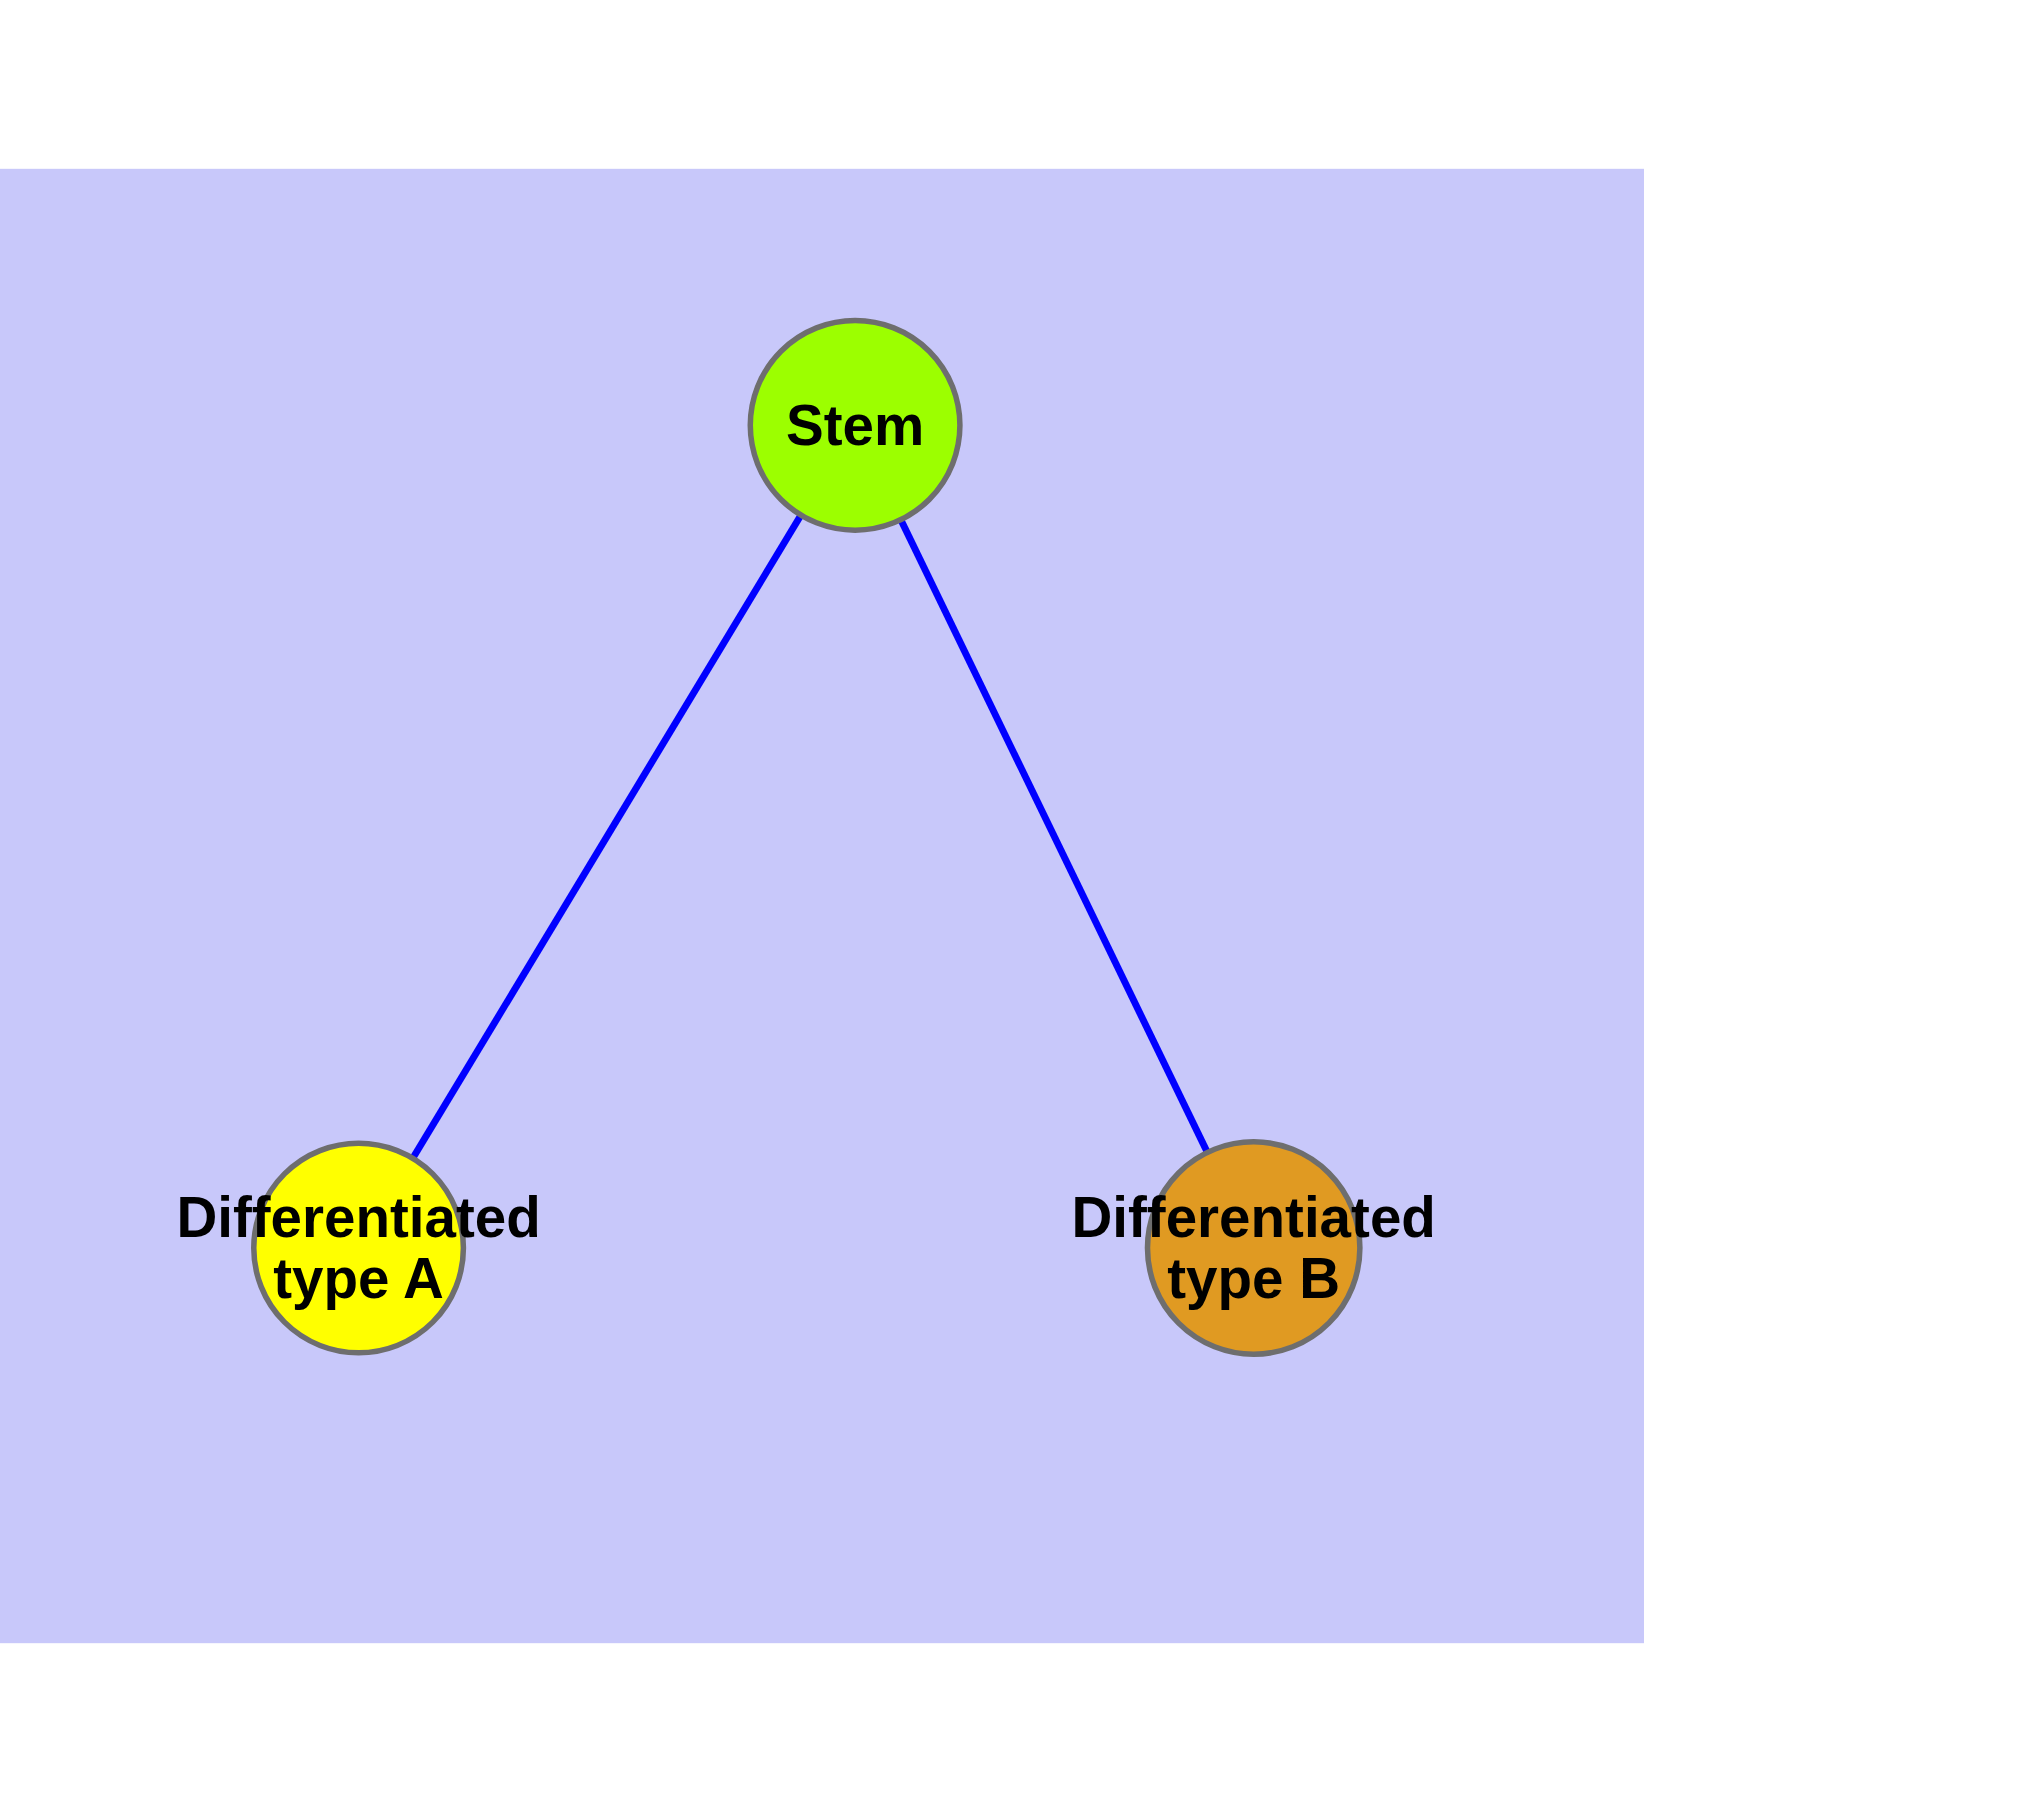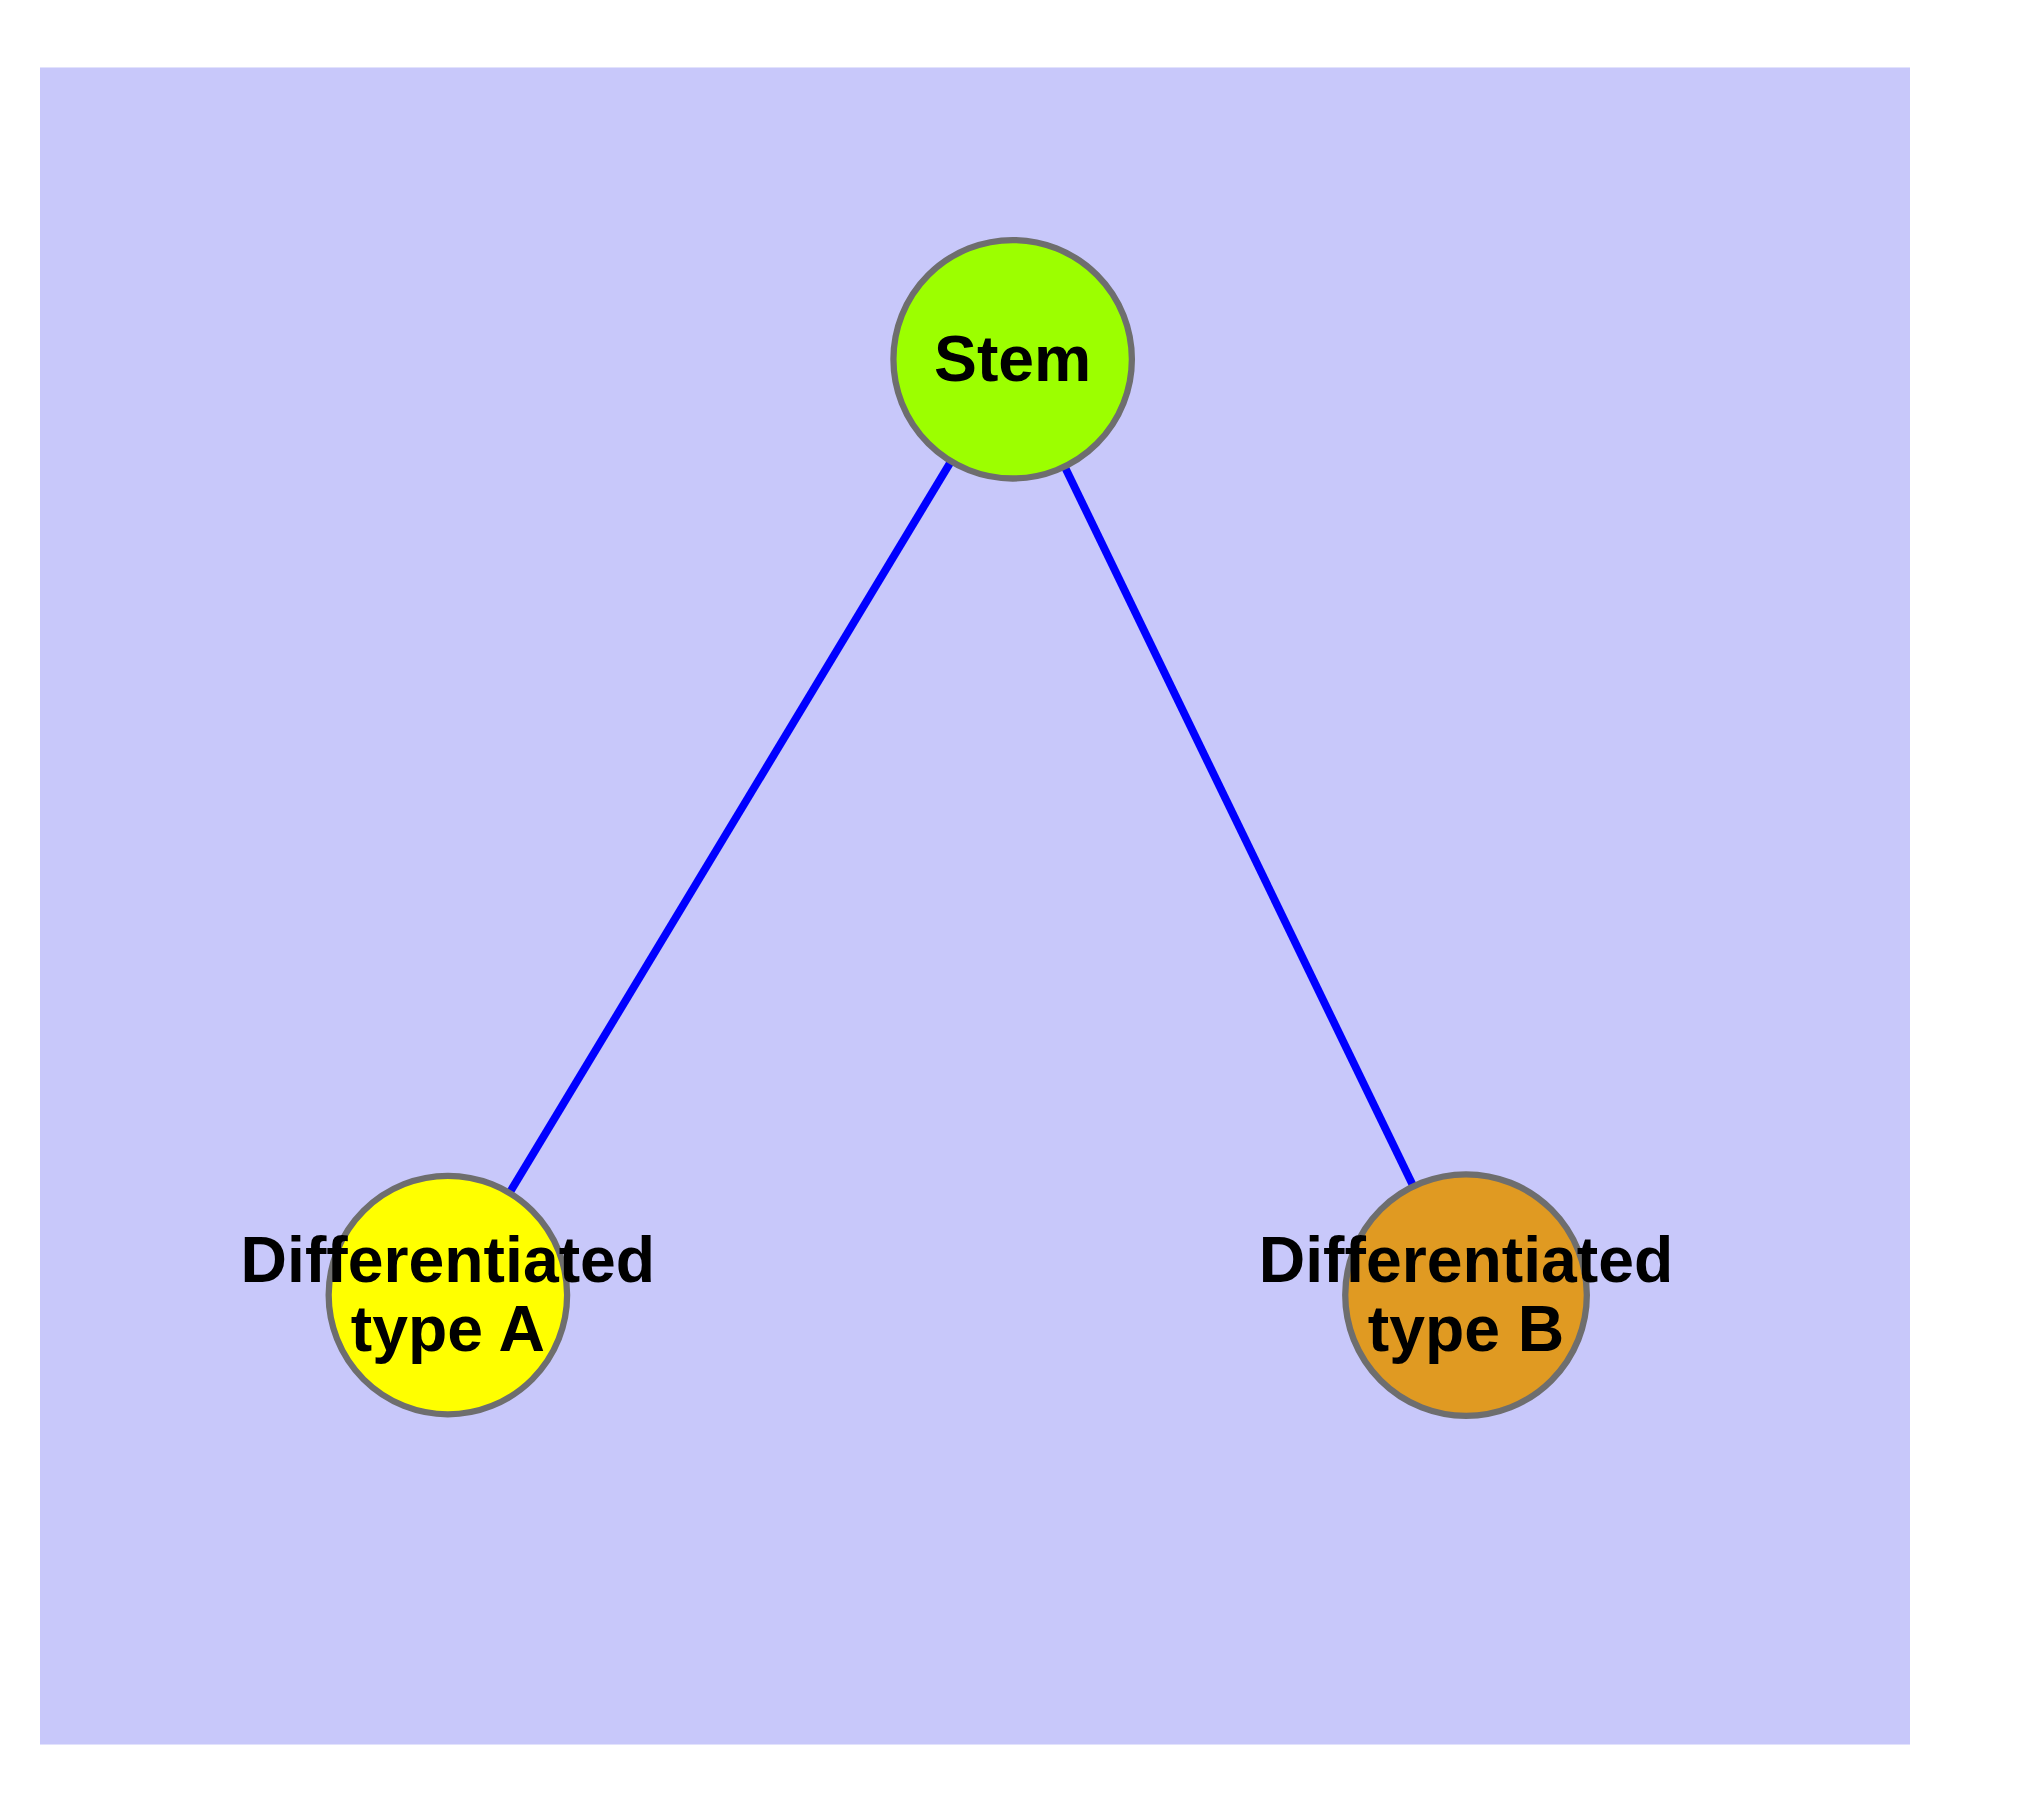--- a/index.html
+++ b/index.html
@@ -24,21 +24,21 @@
   .node-label {
     font-family: "Liberation Sans", sans-serif;
     font-weight: bold;
     fill: #000000;
     paint-order: normal;
   }
 </style>
 </head>
 <body>
 
-<div id="canvas" style="width: 1870px; height: 1812px; margin-left: 40px;">
+<div id="canvas" style="width: 1644px; height: 1812px;">
   <svg id="graph-svg" viewBox="0 0 2384 2138" preserveAspectRatio="xMidYMid meet">
 
     <rect id="bg-rect" x="0" y="0" width="2384" height="2138" fill="#C8C8FA"></rect>
 
     <g id="edge-layer">
       <line id="edge-0" x1="1240" y1="372" x2="520" y2="1565" stroke="#0000FF" stroke-width="10" stroke-linecap="butt"></line>
       <line id="edge-1" x1="1240" y1="372" x2="1818" y2="1565" stroke="#0000FF" stroke-width="10" stroke-linecap="butt"></line>
     </g>
 
     <g id="node-layer">

